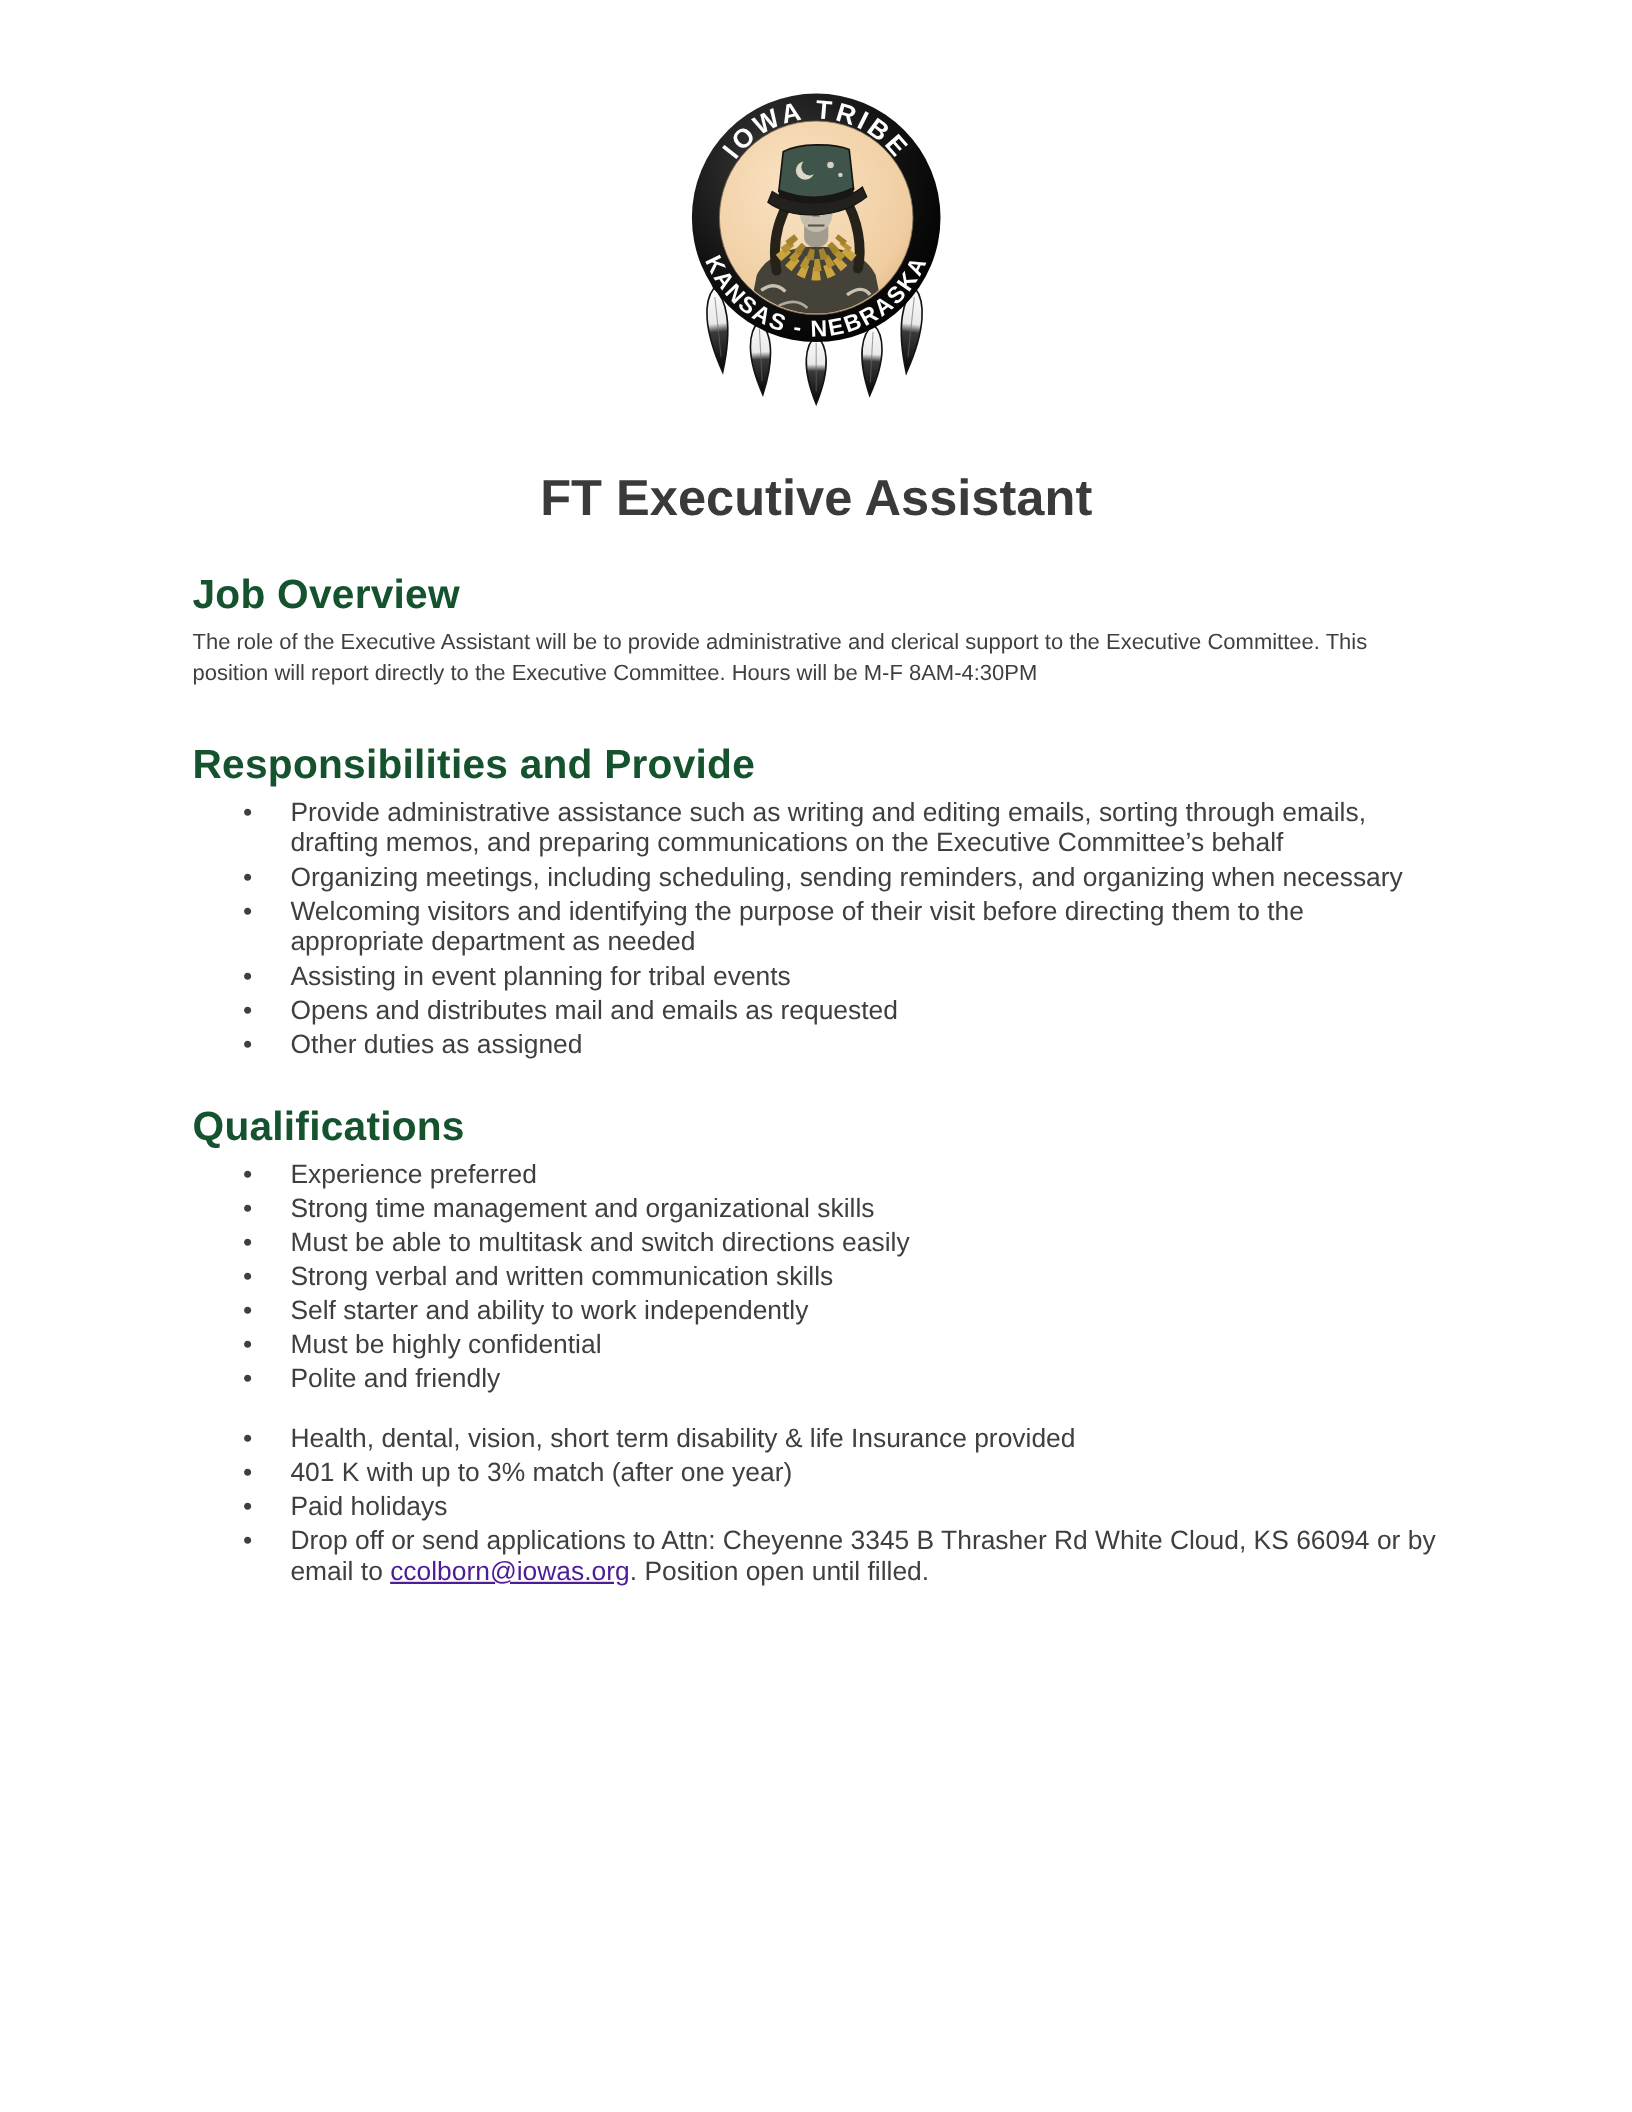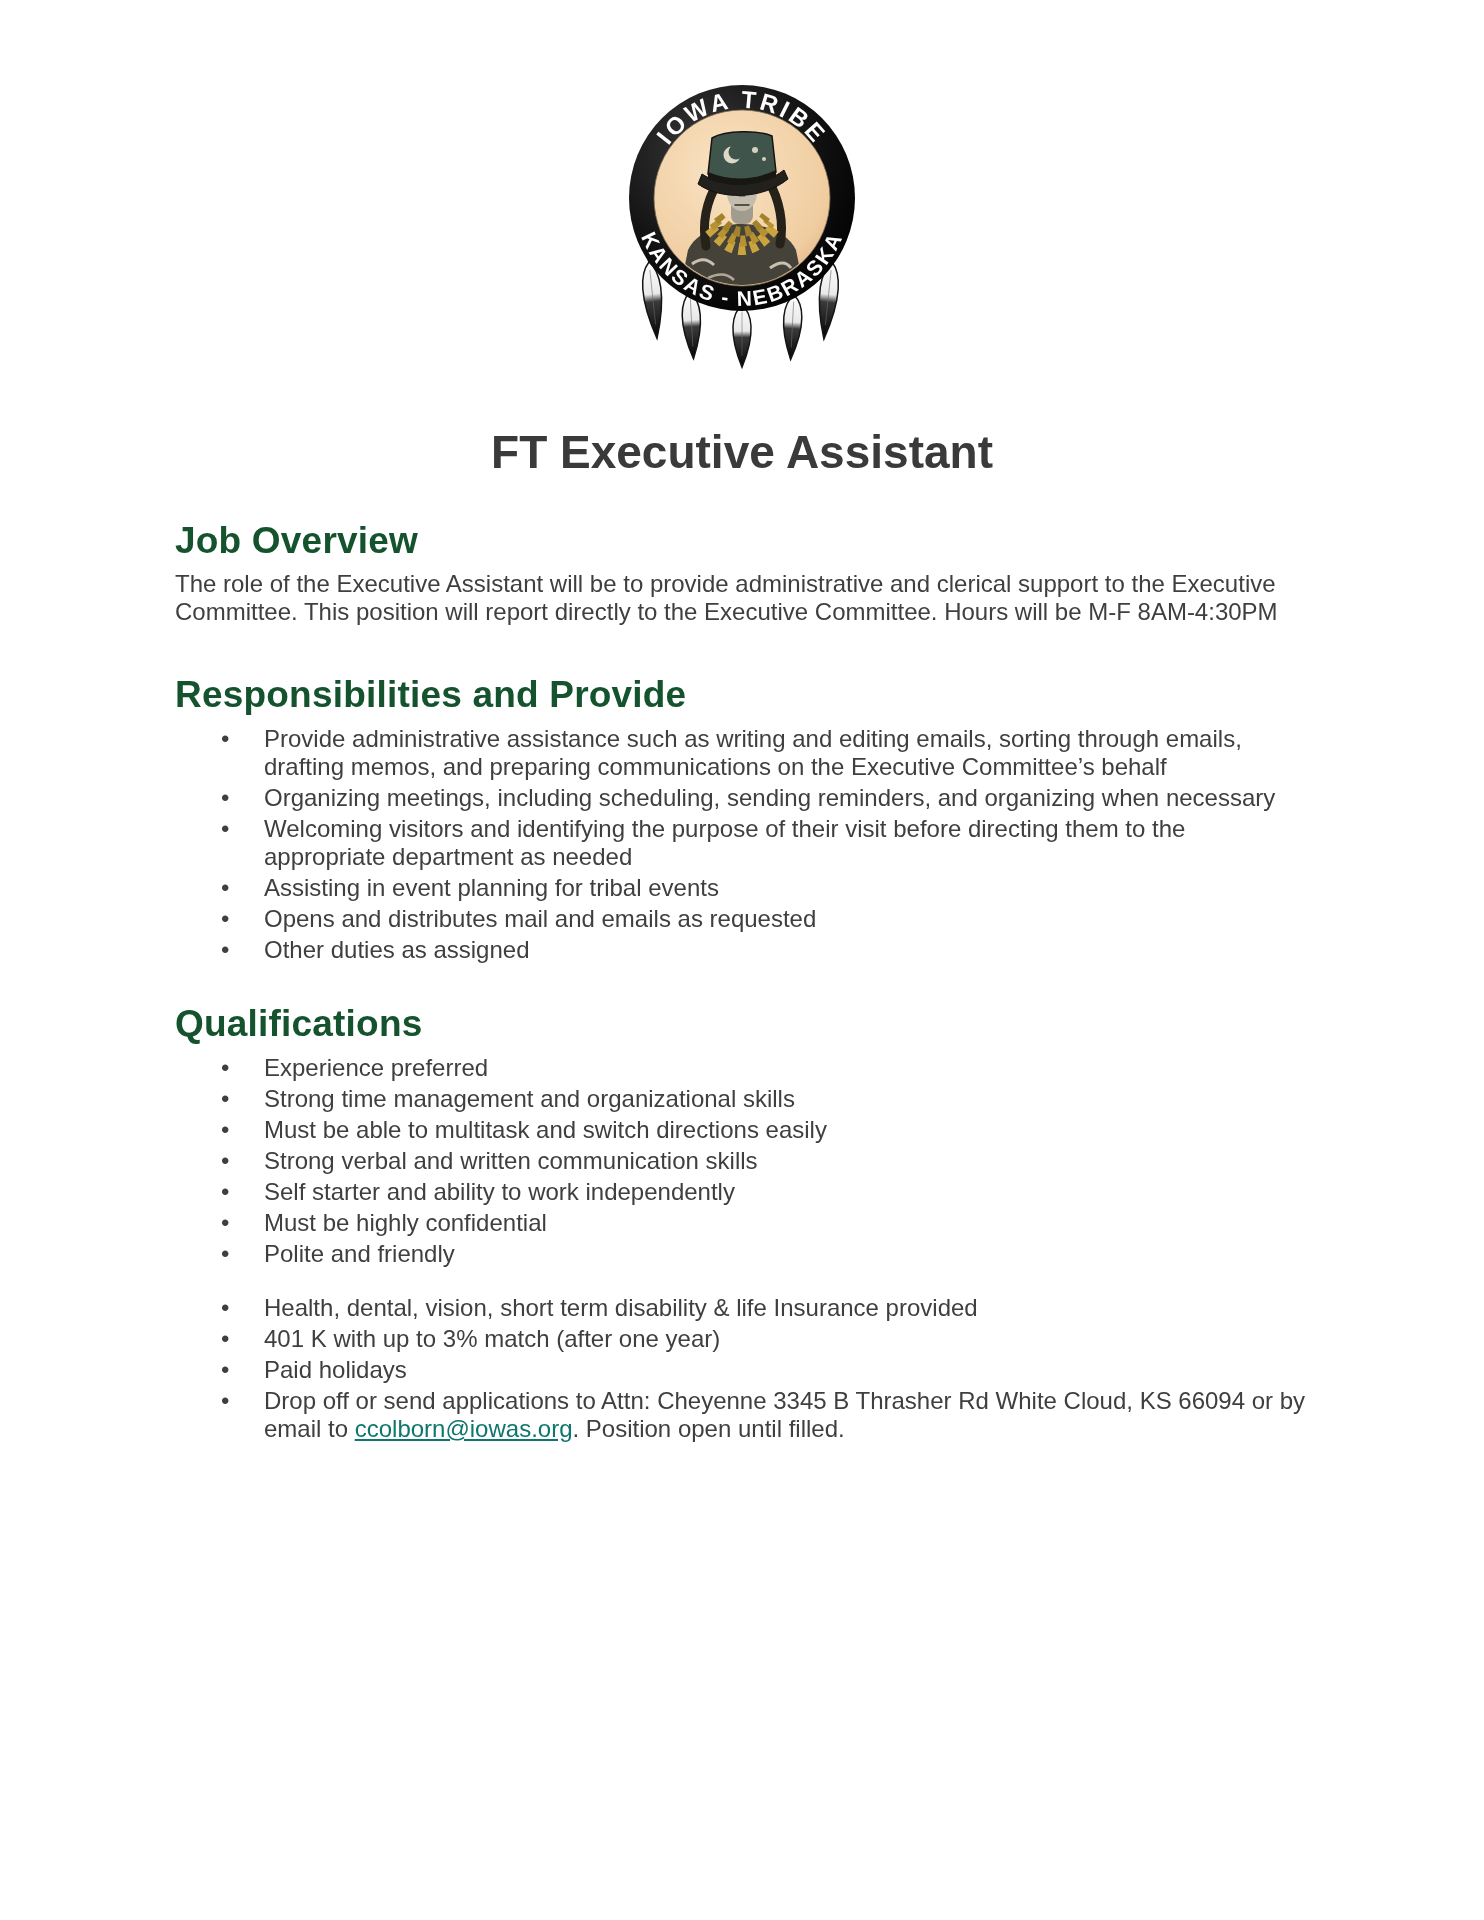--- a/index.html
+++ b/index.html
@@ -18,34 +18,34 @@
     line-height:40px; margin:52px 0 0 0;
   }
   .content { margin:0 175px; width:1134px; }
   h2 {
     font-size:37px; font-weight:bold; color:#14532d;
     line-height:44px; margin:47px 0 0 0; letter-spacing:0.2px;
   }
   h2.h-qual { margin-top:38px; }
   h2.h-benefits { margin-top:32px; }
   p.body {
-    font-size:24px; line-height:28px; margin:7px 0 0 0; color:#3f3f3f;
+    font-size:20px; line-height:28px; margin:7px 0 0 0; color:#3f3f3f;
   }
   ul.bullets {
     list-style:none; margin:8px 0 0 0; padding:0 0 0 46px;
   }
   ul.bullets.benefits-list { margin-top:26px; }
   ul.bullets.apply-list { margin-top:0; }
   ul.bullets li {
     display:flex; font-size:24px; line-height:28px;
     margin:0 0 3px 0; color:#3f3f3f;
   }
   .dot { width:43px; flex:none; }
   .btext { flex:1; }
-  a.email { color:#0f766e; cursor:pointer; }
+  a.email { color:#4c1d95; cursor:pointer; }
 </style>
 </head>
 <body>
 
 <div class="page">
 
   <svg class="logo-svg" width="240" height="302" viewBox="0 0 240 302">
     <defs>
       <radialGradient id="ringG" cx="35%" cy="30%" r="80%">
         <stop offset="0%" stop-color="#3a3a3a"></stop>

